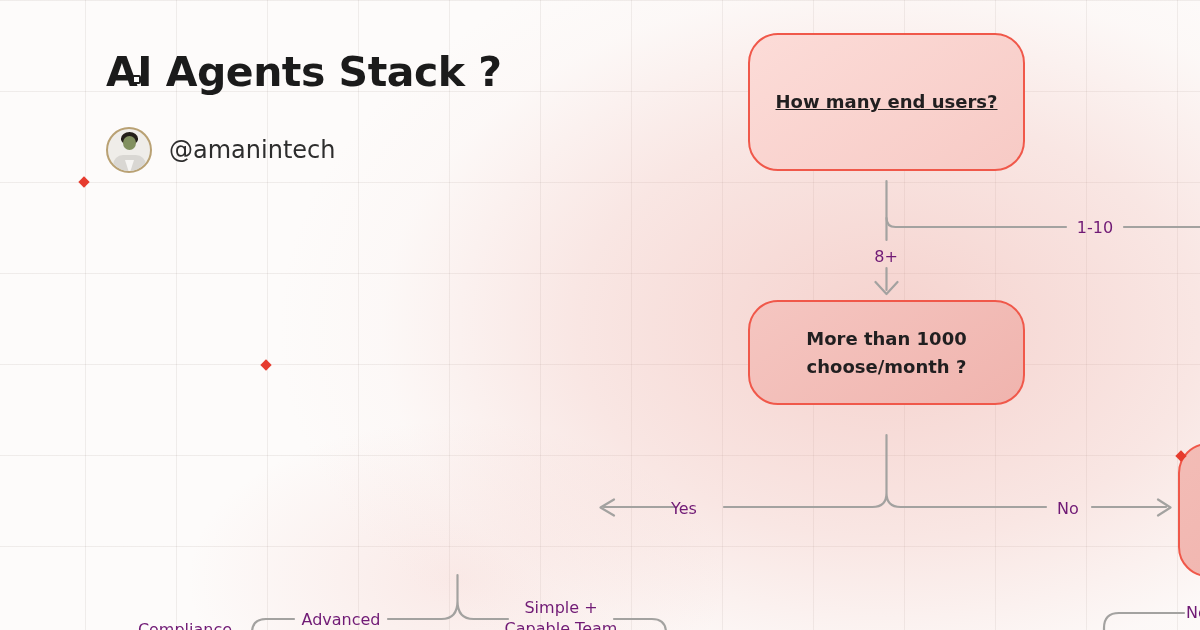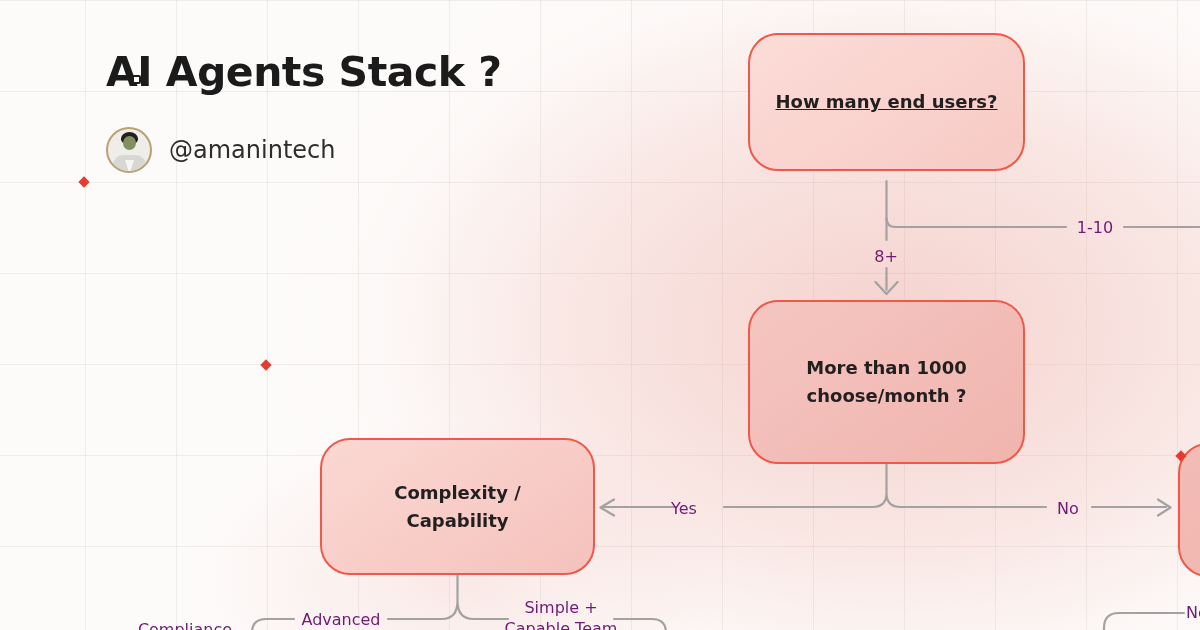--- a/index.html
+++ b/index.html
@@ -49,21 +49,21 @@
     font-size:16px;color:#701a75;white-space:nowrap;
   }
   .edge-label.left-anchor{transform:translate(0,-50%);}
   .flow-node{
     position:absolute;z-index:5;box-sizing:border-box;
     border:2.5px solid var(--accent,#f0584a);border-radius:30px;
     display:flex;flex-direction:column;align-items:center;justify-content:center;
     text-align:center;font-weight:bold;font-size:18px;line-height:28px;color:#211f20;
   }
   .node-a{left:748px;top:33px;width:277px;height:138px;background:linear-gradient(145deg,#fcdcd8 0%,#f7cac5 100%);text-decoration:underline;}
-  .node-b{left:748px;top:300px;width:277px;height:164px;background:linear-gradient(145deg,#f5c6c1 0%,#f0b4ae 100%);}
+  .node-b{left:748px;top:300px;width:277px;height:105px;background:linear-gradient(145deg,#f5c6c1 0%,#f0b4ae 100%);}
   .node-c{left:320px;top:438px;width:275px;height:137px;background:linear-gradient(145deg,#fbd8d3 0%,#f5c2bc 100%);}
   .node-d{left:1178px;top:443px;width:250px;height:134px;background:linear-gradient(145deg,#f3bcb6 0%,#f0b2ac 100%);}
   .diamond{
     position:absolute;z-index:6;width:8px;height:8px;
     background:var(--marker,#e63b2e);transform:translate(-50%,-50%) rotate(45deg);
   }
 </style>
 </head>
 <body>
 
@@ -119,23 +119,19 @@
   <div class="edge-label" style="left:185px;top:629px;">Compliance</div>
   <div class="edge-label left-anchor" style="left:1186px;top:612px;">No</div>
 
   <div class="flow-node node-a">
     <div>How many end users?</div>
   </div>
   <div class="flow-node node-b">
     <div>More than 1000</div>
     <div>choose/month ?</div>
   </div>
-  <div class="flow-node node-c">
-    <div>Complexity /</div>
-    <div>Capability</div>
-  </div>
   <div class="flow-node node-d"></div>
 
   <div class="diamond" style="left:84px;top:182px;"></div>
   <div class="diamond" style="left:266px;top:365px;"></div>
   <div class="diamond" style="left:1181px;top:456px;"></div>
 
 </div>
 
 </body></html>

